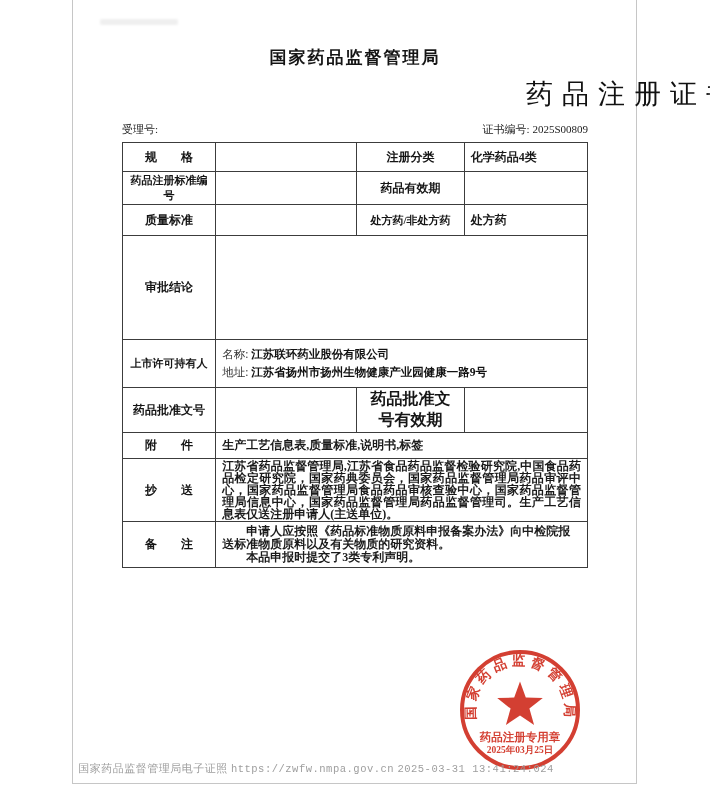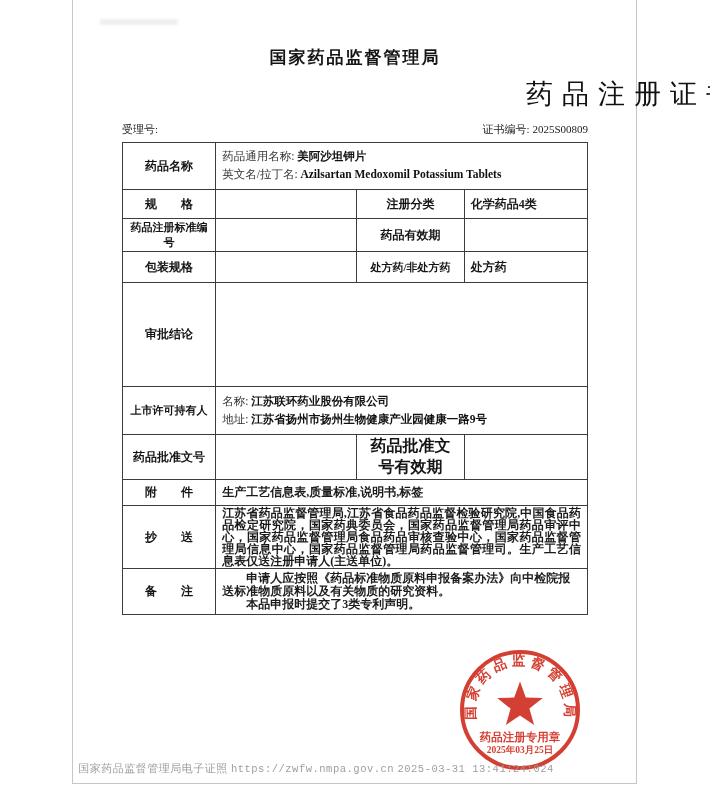--- a/index.html
+++ b/index.html
@@ -78,46 +78,39 @@
 
 <table class="cert">
   <colgroup>
       <col style="width:93px">
       <col style="width:141px">
       <col style="width:107px">
       <col style="width:123px">
     </colgroup>
 
   <tbody>
-      <tr>
-    <td class="lbl" style="height:44px">药品名称</td>
-    <td class="val" colspan="3">
-      <div class="subline"><span>药品通用名称: </span><b>美阿沙坦钾片</b></div>
-      <div class="subline"><span>英文名/拉丁名: </span><b>Azilsartan Medoxomil Potassium Tablets</b></div>
-    </td>
-  </tr>
 
 
 
   <tr>
     <td class="lbl" style="height:26px">规　　格</td>
     <td class="val"></td>
     <td class="lbl">注册分类</td>
     <td class="val">化学药品4类</td>
   </tr>
 
   <tr>
     <td class="lbl med" style="height:28px">药品注册标准编号</td>
     <td class="val"></td>
     <td class="lbl">药品有效期</td>
     <td class="val"></td>
   </tr>
 
   <tr>
-    <td class="lbl" style="height:28px">包装规格</td>
+    <td class="lbl" style="height:28px">质量标准</td>
     <td class="val"></td>
     <td class="lbl med">处方药/非处方药</td>
     <td class="val">处方药</td>
   </tr>
 
   <tr>
     <td class="lbl" style="height:101px">审批结论</td>
     <td class="val" colspan="3"></td>
   </tr>
 

